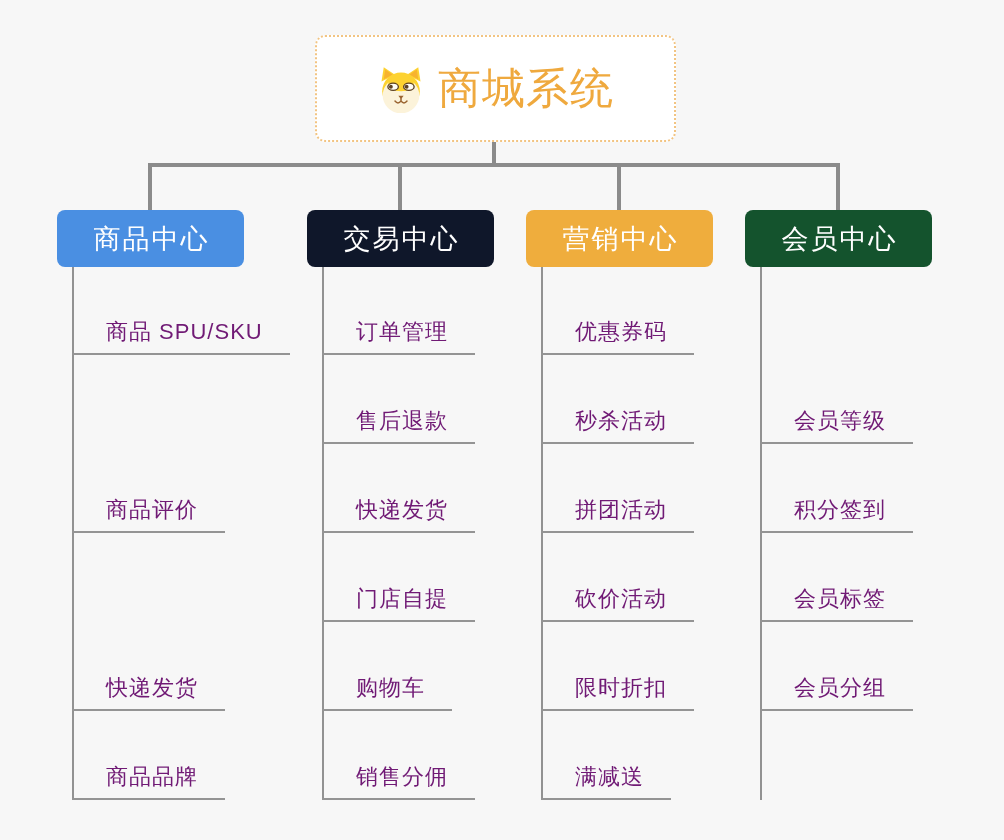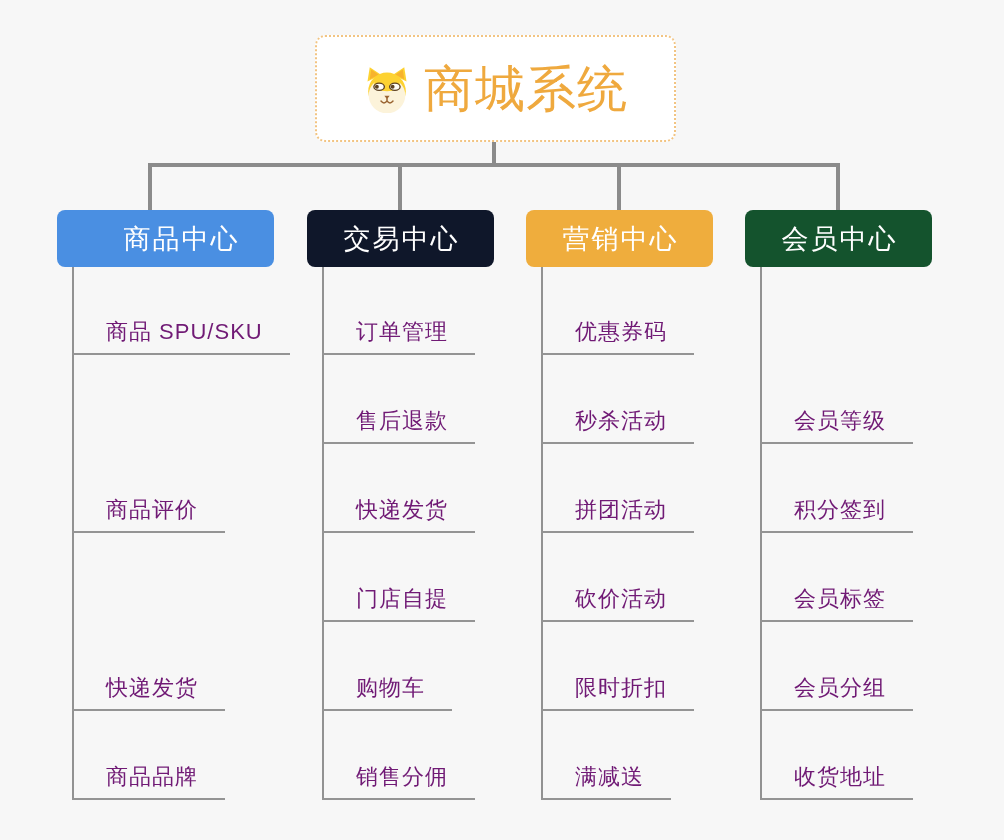--- a/index.html
+++ b/index.html
@@ -23,21 +23,21 @@
     background:#ffffff;
     border:2px dotted #f2c482;
     border-radius:10px;
     display:flex;
     align-items:center;
     justify-content:center;
     gap:13px;
     box-sizing:content-box;
   }
   .root-title {
-    font-size:50px;
+    font-size:43px;
     font-weight:500;
     color:#efa93e;
     letter-spacing:1px;
     line-height:1;
   }
   .dog-icon { width:48px; height:48px; display:block; }
 
   
   .line { position:absolute; background:#8b8b8b; }
   .stem  { left:492px; top:142px; width:4px; height:25px; }
@@ -108,21 +108,21 @@
         <ellipse cx="42.5" cy="29" rx="7" ry="4.8" fill="#fffdf6" stroke="#5d4223" stroke-width="1.8"></ellipse>
         <circle cx="18.5" cy="29" r="2.6" fill="#5d4223"></circle>
         <circle cx="39.5" cy="29" r="2.6" fill="#5d4223"></circle>
         <path d="M28.5 41 h7 l-3.5 4.5 z" fill="#9a6431"></path>
         <path d="M32 45 v3 M24 48 q4 5 8 0 q4 5 8 0" stroke="#9a6431" stroke-width="2" fill="none" stroke-linecap="round"></path>
       </svg>
     </span>
     <span class="root-title">商城系统</span>
   </div>
 
-  <div class="branch b0" style="background: rgb(74, 143, 226); padding-left: 30px;">商品中心</div>
+  <div class="branch b0" style="background: rgb(74, 143, 226);">商品中心</div>
   <div class="branch b1" style="background: #0f172a; text-align: center;">交易中心</div>
   <div class="branch b2" style="background: rgb(239, 173, 61);">营销中心</div>
   <div class="branch b3" style="background: #14532d;">会员中心</div>
 
   <div class="leaf c0 r0">商品 SPU/SKU</div>
   <div class="leaf c0 r2">商品评价</div>
   <div class="leaf c0 r4">快递发货</div>
   <div class="leaf c0 r5">商品品牌</div>
 
   <div class="leaf c1 r0">订单管理</div>
@@ -136,15 +136,14 @@
   <div class="leaf c2 r1">秒杀活动</div>
   <div class="leaf c2 r2">拼团活动</div>
   <div class="leaf c2 r3">砍价活动</div>
   <div class="leaf c2 r4">限时折扣</div>
   <div class="leaf c2 r5">满减送</div>
 
   <div class="leaf c3 r1">会员等级</div>
   <div class="leaf c3 r2">积分签到</div>
   <div class="leaf c3 r3">会员标签</div>
   <div class="leaf c3 r4">会员分组</div>
-  <div class="leaf c3 r5">收货地址</div>
 
 </div>
 
 </body></html>

